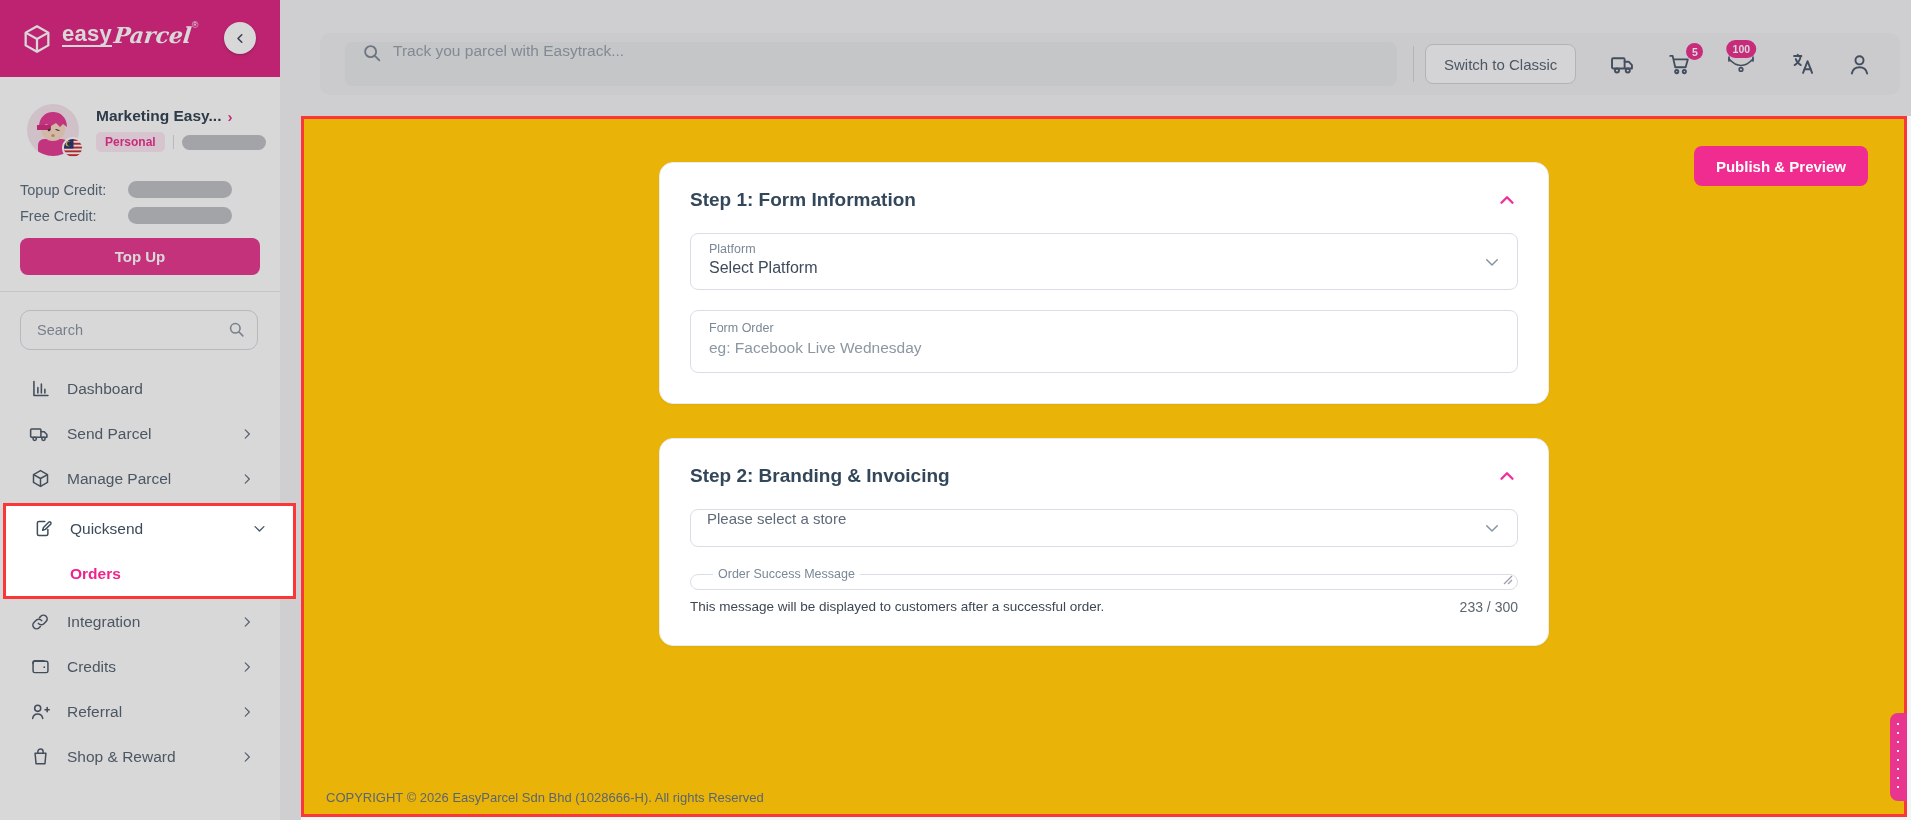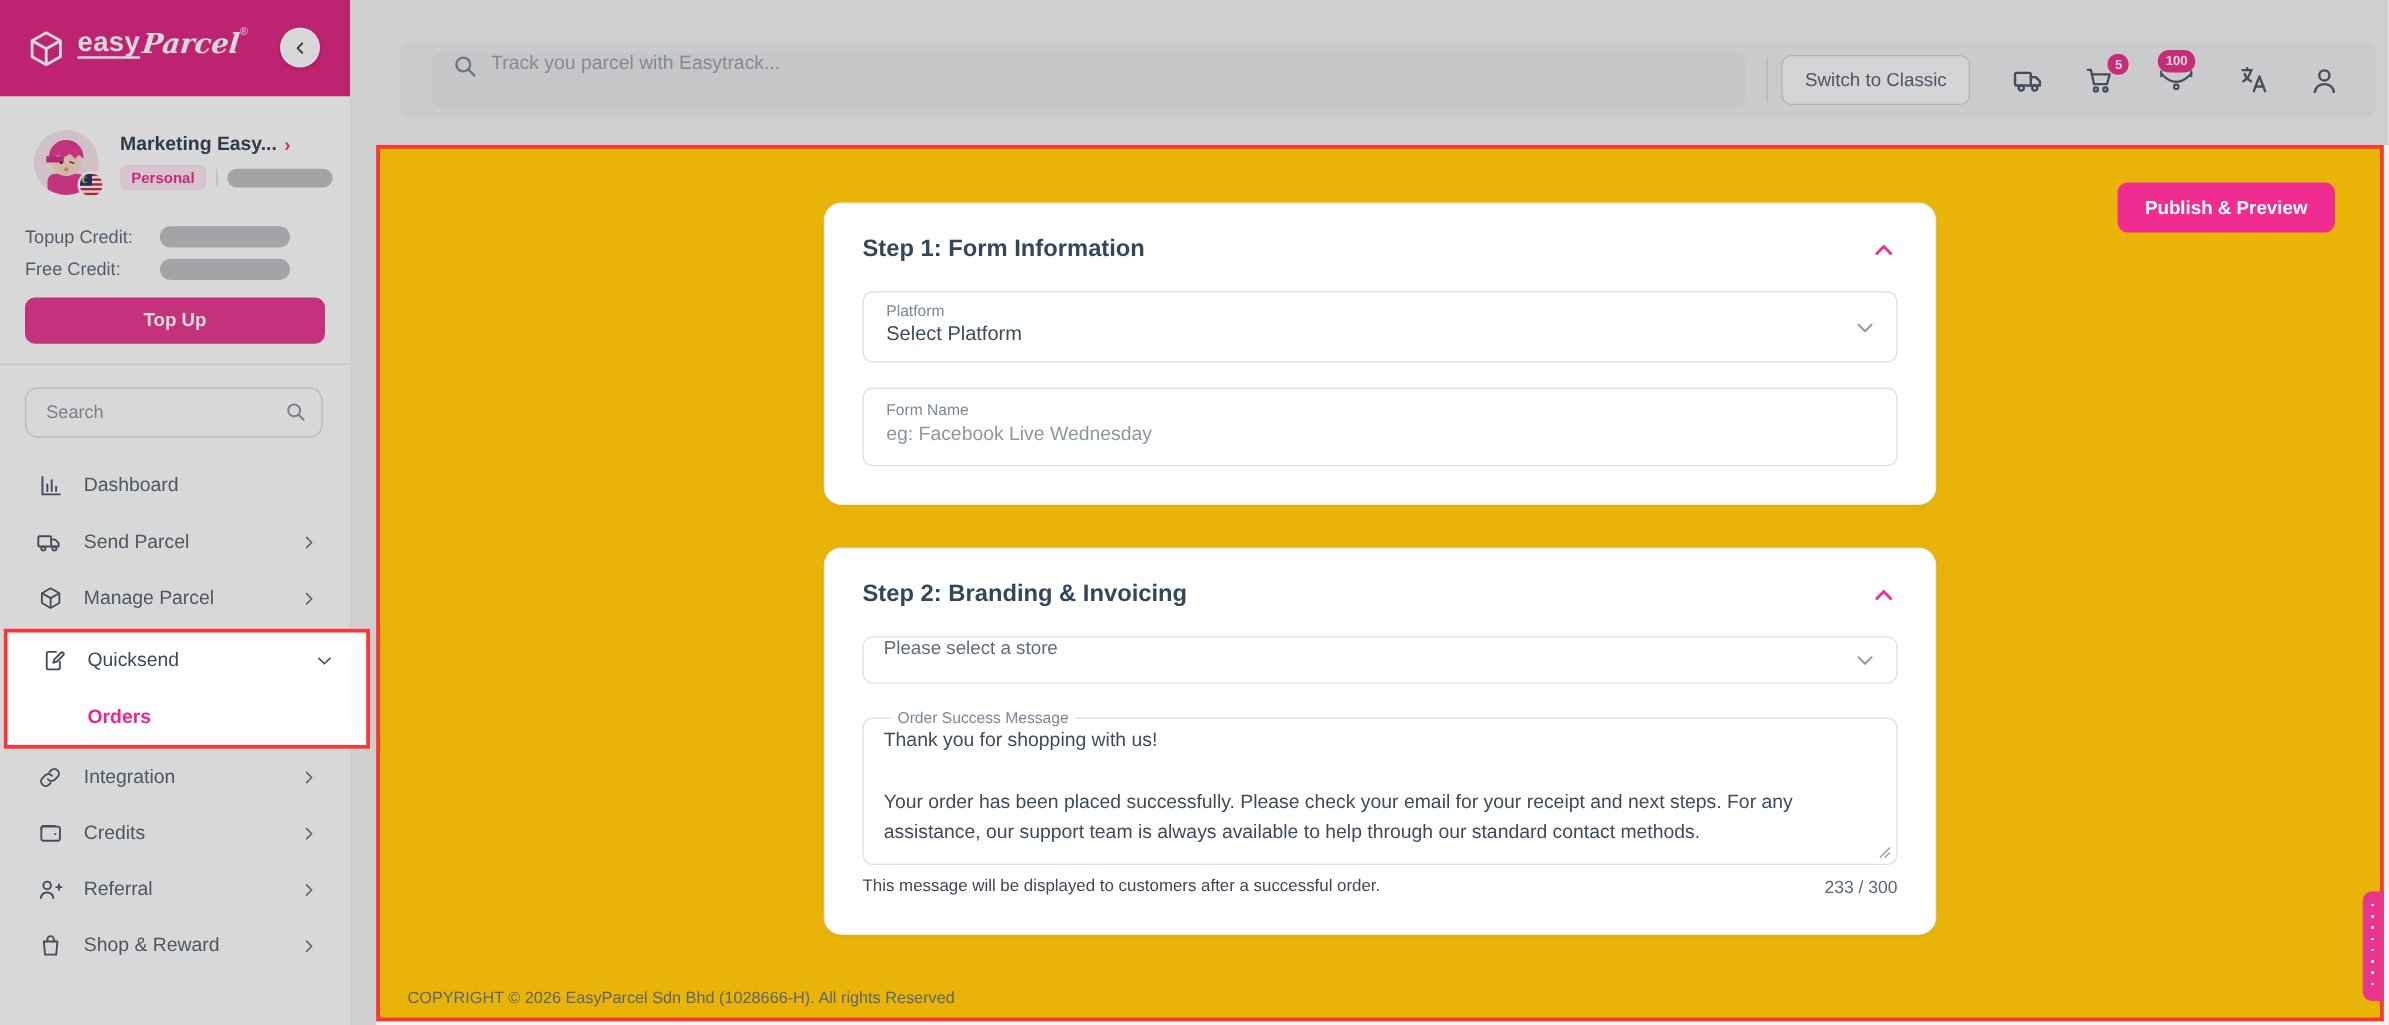--- a/index.html
+++ b/index.html
@@ -419,21 +419,21 @@
         <div class="field sel-platform">
           <div class="field-label">Platform</div>
           <div class="field-value">Select Platform</div>
           <span class="field-chev">
             <svg width="18" height="18" viewBox="0 0 24 24" fill="none" stroke="#8994a2" stroke-width="2" stroke-linecap="round" stroke-linejoin="round">
                 <polyline points="5 9 12 16 19 9"></polyline>
               </svg>
           </span>
         </div>
         <div class="field inp-formname">
-          <div class="field-label">Form Name</div>
+          <div class="field-label">Form Order</div>
           <input type="text" placeholder="eg: Facebook Live Wednesday" style="">
         </div>
       </section>
 
       <section class="card">
         <div class="card-head">
           <h2 class="card-title">Step 2: Branding &amp; Invoicing</h2>
           <span class="collapse-chev">
             <svg width="22" height="22" viewBox="0 0 24 24" fill="none" stroke="#f0309a" stroke-width="2.6" stroke-linecap="round" stroke-linejoin="round">
                 <polyline points="6 15 12 9 18 15"></polyline>
@@ -443,23 +443,20 @@
         <div class="field sel-store">
           <span class="sval">Please select a store</span>
           <span class="field-chev">
             <svg width="18" height="18" viewBox="0 0 24 24" fill="none" stroke="#8994a2" stroke-width="2" stroke-linecap="round" stroke-linejoin="round">
                 <polyline points="5 9 12 16 19 9"></polyline>
               </svg>
           </span>
         </div>
         <fieldset class="msg-field">
           <legend>Order Success Message</legend>
-          <div class="msg-text">Thank you for shopping with us!
-
-Your order has been placed successfully. Please check your email for your receipt and next steps. For any assistance, our support team is always available to help through our standard contact methods.</div>
           <span class="resize-handle">
             <svg width="10" height="10" viewBox="0 0 10 10" stroke="#9aa3ad" stroke-width="1.3">
                 <path d="M9 1L1 9M9 5L5 9"></path>
               </svg>
           </span>
         </fieldset>
         <div class="helper-row">
           <span class="helper-text">This message will be displayed to customers after a successful order.</span>
           <span class="char-counter">233 / 300</span>
         </div>

